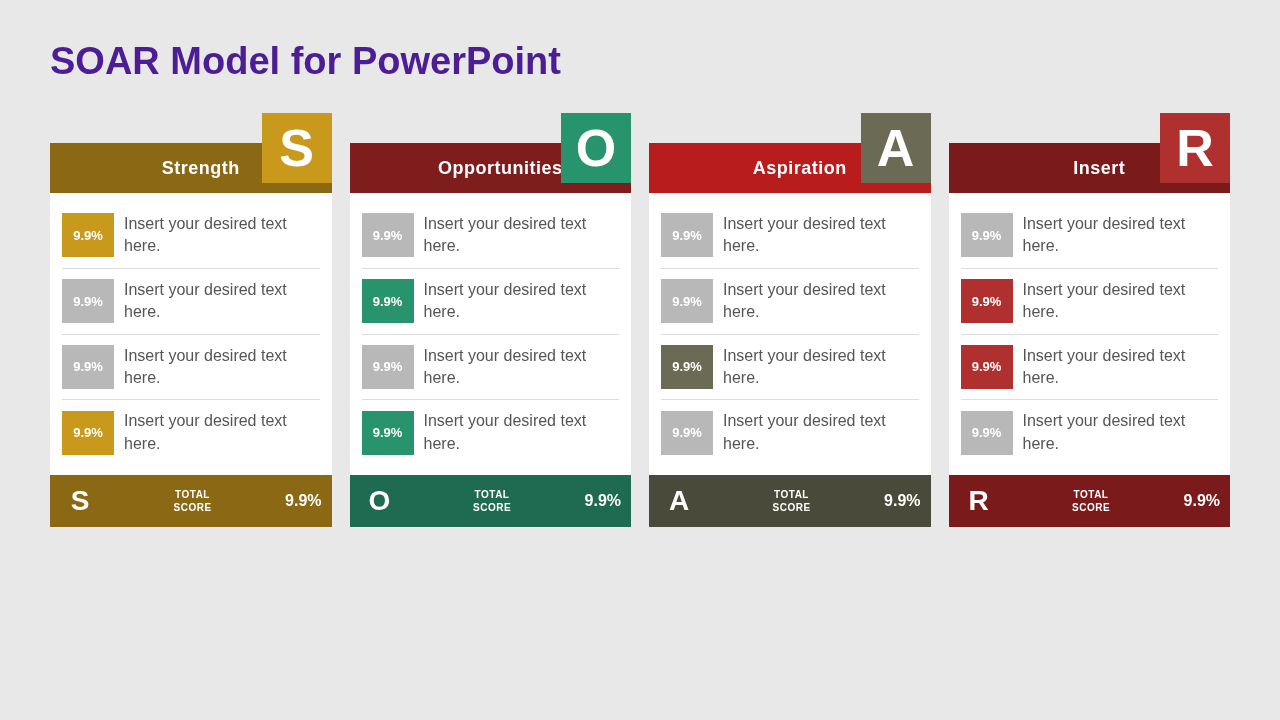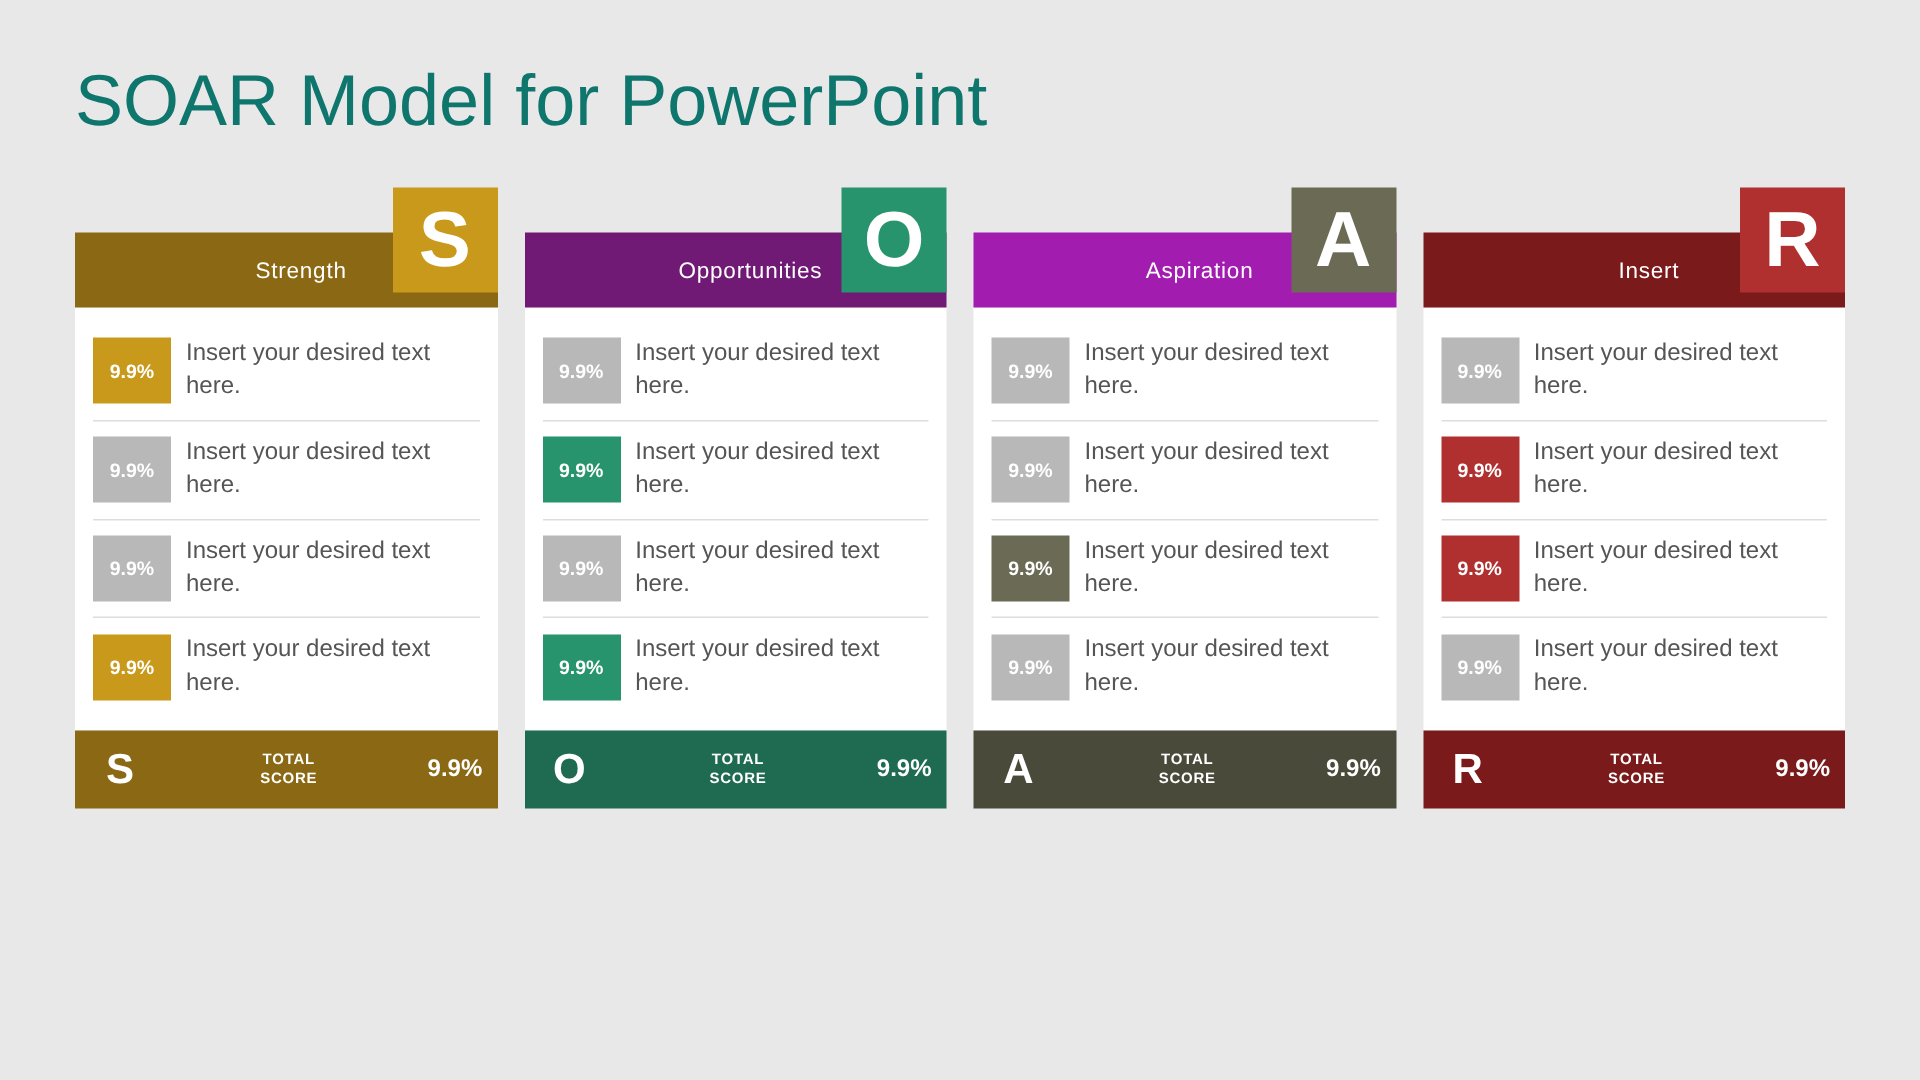--- a/index.html
+++ b/index.html
@@ -11,23 +11,23 @@
       overflow: hidden;
       position: relative;
     }
     .page {
       width: 1280px;
       height: 720px;
       background: #e8e8e8;
       padding: 40px 50px 30px 50px;
     }
     .page-title {
-      font-size: 48px;
-      font-weight: 400;
-      color: #0f766e;
+      font-size: 38px;
+      font-weight: 700;
+      color: #4c1d95;
       margin-bottom: 30px;
     }
     .columns-container {
       display: flex;
       gap: 18px;
       align-items: flex-start;
     }
     .column {
       flex: 1;
       display: flex;
@@ -44,22 +44,22 @@
       bottom: 0;
       left: 0;
       right: 0;
       height: 50px;
       display: flex;
       align-items: center;
       justify-content: center;
     }
     .col-header-label {
       color: white;
-      font-size: 15px;
-      font-weight: normal;
+      font-size: 18px;
+      font-weight: bold;
       letter-spacing: 0.5px;
       margin-left: 20px;
     }
     .col-letter-box {
       position: absolute;
       top: 0;
       right: 0;
       width: 70px;
       height: 70px;
       display: flex;
@@ -167,21 +167,21 @@
         </div>
         <div class="col-footer" style="background-color: rgb(139, 105, 20);">
           <div class="footer-letter">S</div>
           <div class="footer-label" style="white-space: pre-line;">TOTAL
 SCORE</div>
           <div class="footer-score">9.9%</div>
         </div>
       </div>
       <div class="column">
         <div class="col-header">
-          <div class="col-header-bar" style="background-color: #701a75;">
+          <div class="col-header-bar" style="background-color: #7f1d1d;">
             <span class="col-header-label">Opportunities</span>
           </div>
           <div class="col-letter-box" style="background-color: rgb(39, 148, 110);">O</div>
         </div>
         <div class="col-items">
           <div class="col-item">
             <div class="item-badge" style="background-color: rgb(184, 184, 184);">9.9%</div>
             <div class="item-text">Insert your desired text here.</div>
           </div>
           <div class="col-item">
@@ -199,21 +199,21 @@
         </div>
         <div class="col-footer" style="background-color: rgb(30, 107, 82);">
           <div class="footer-letter">O</div>
           <div class="footer-label" style="white-space: pre-line;">TOTAL
 SCORE</div>
           <div class="footer-score">9.9%</div>
         </div>
       </div>
       <div class="column">
         <div class="col-header">
-          <div class="col-header-bar" style="background-color: #a21caf;">
+          <div class="col-header-bar" style="background-color: #b91c1c;">
             <span class="col-header-label">Aspiration</span>
           </div>
           <div class="col-letter-box" style="background-color: rgb(107, 107, 85);">A</div>
         </div>
         <div class="col-items">
           <div class="col-item">
             <div class="item-badge" style="background-color: rgb(184, 184, 184);">9.9%</div>
             <div class="item-text">Insert your desired text here.</div>
           </div>
           <div class="col-item">

